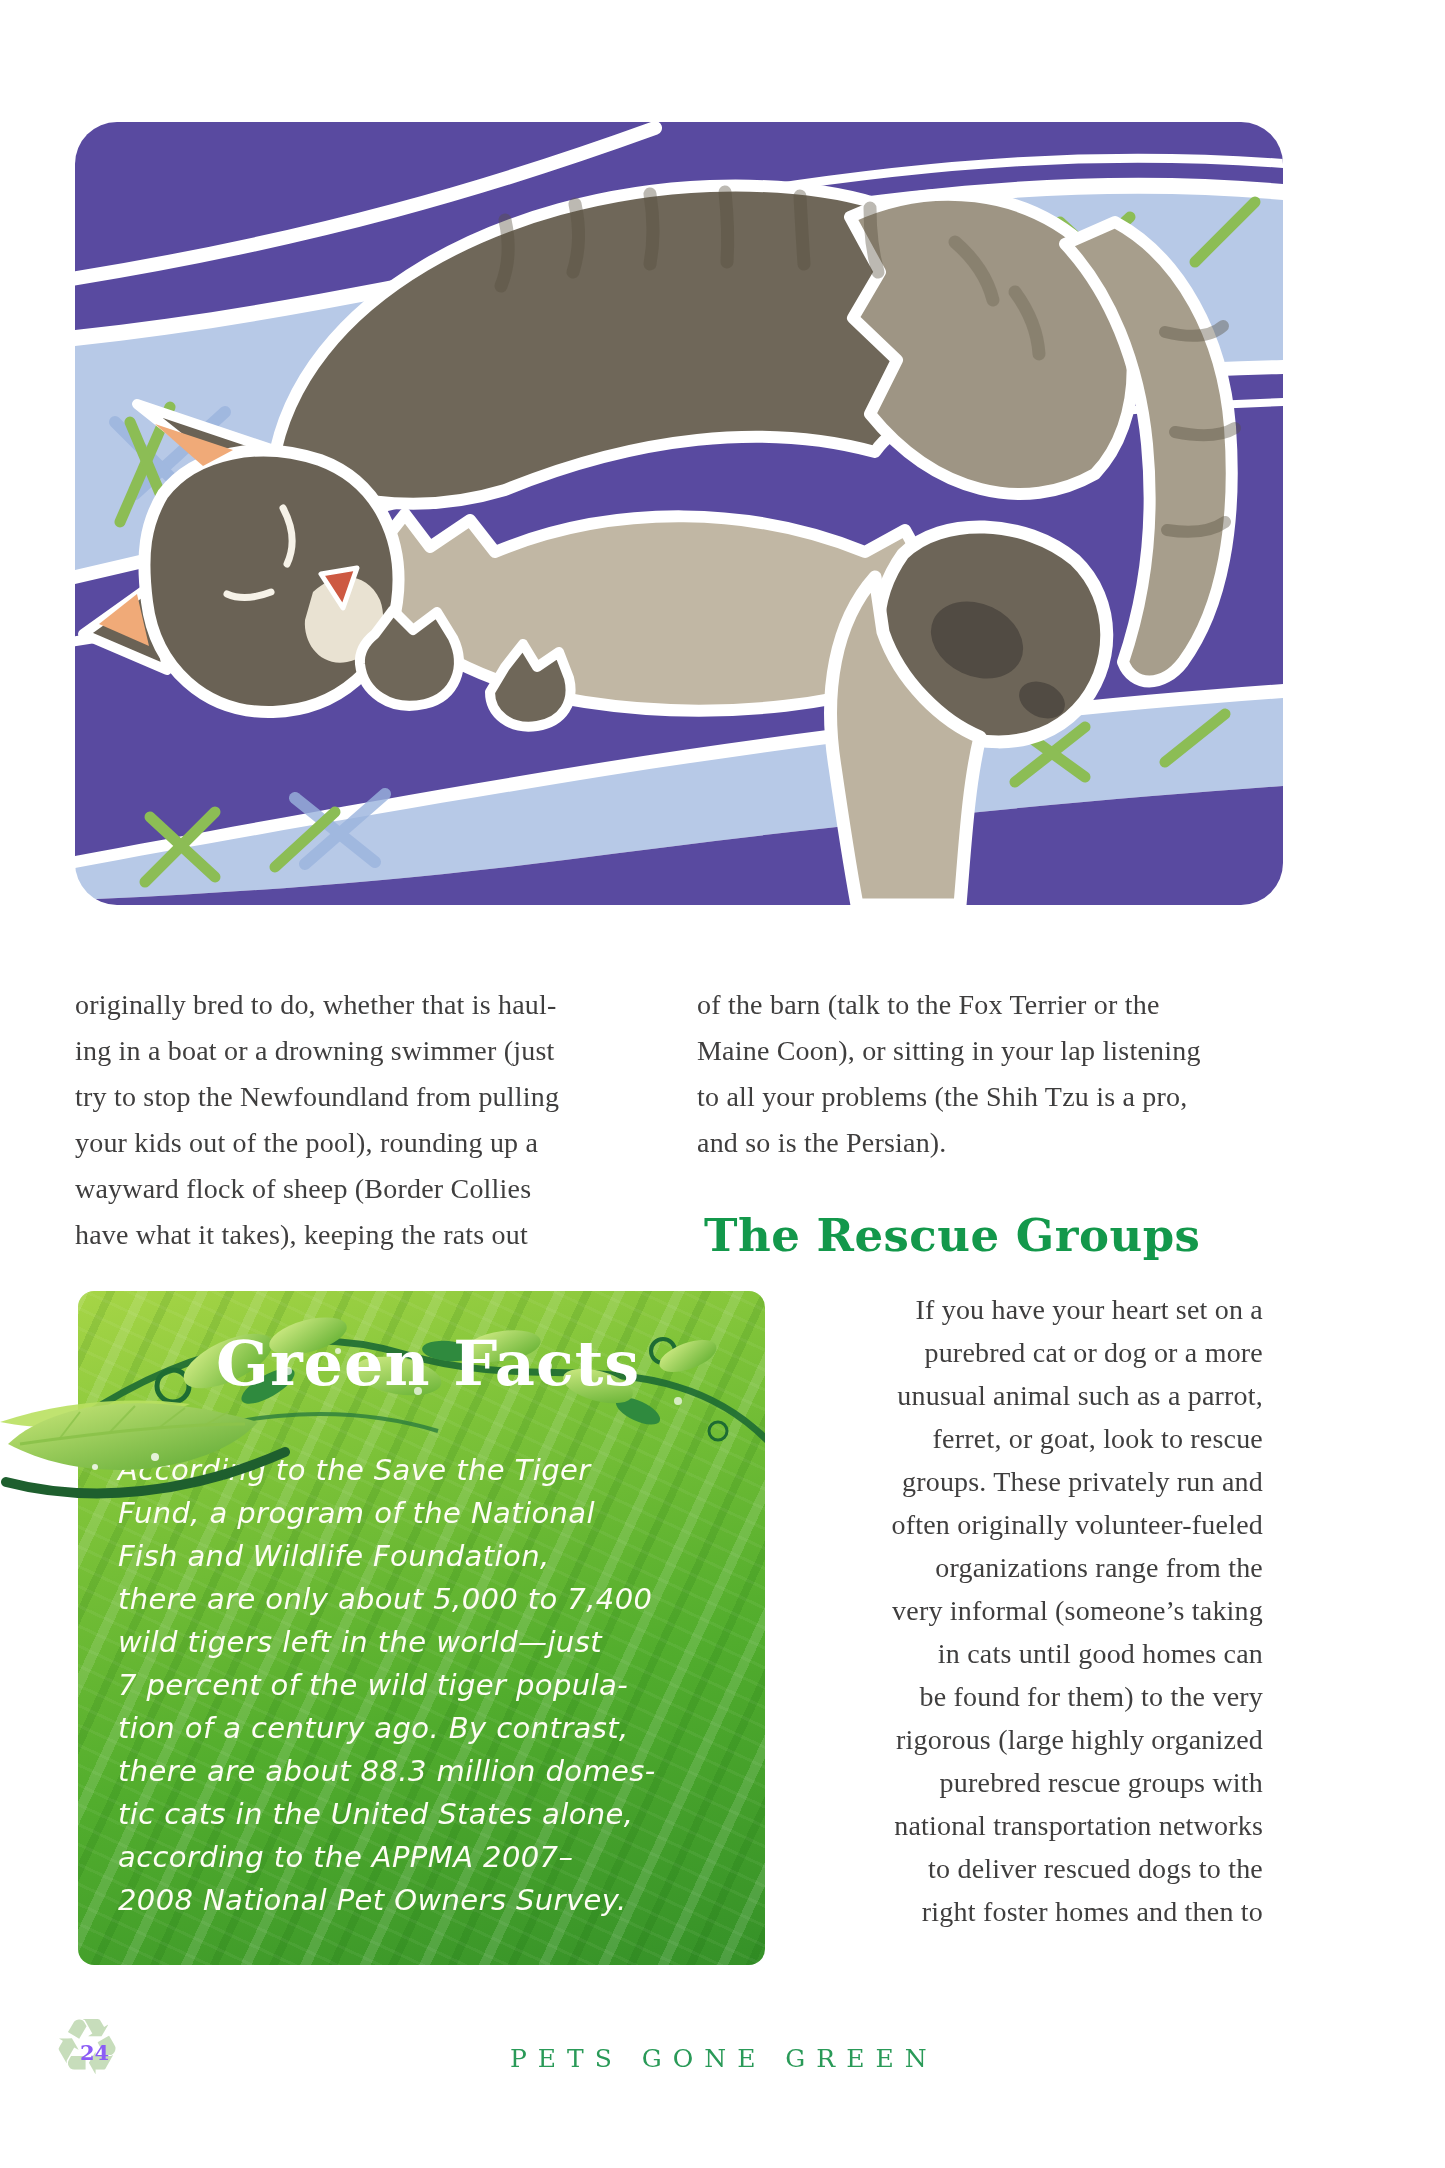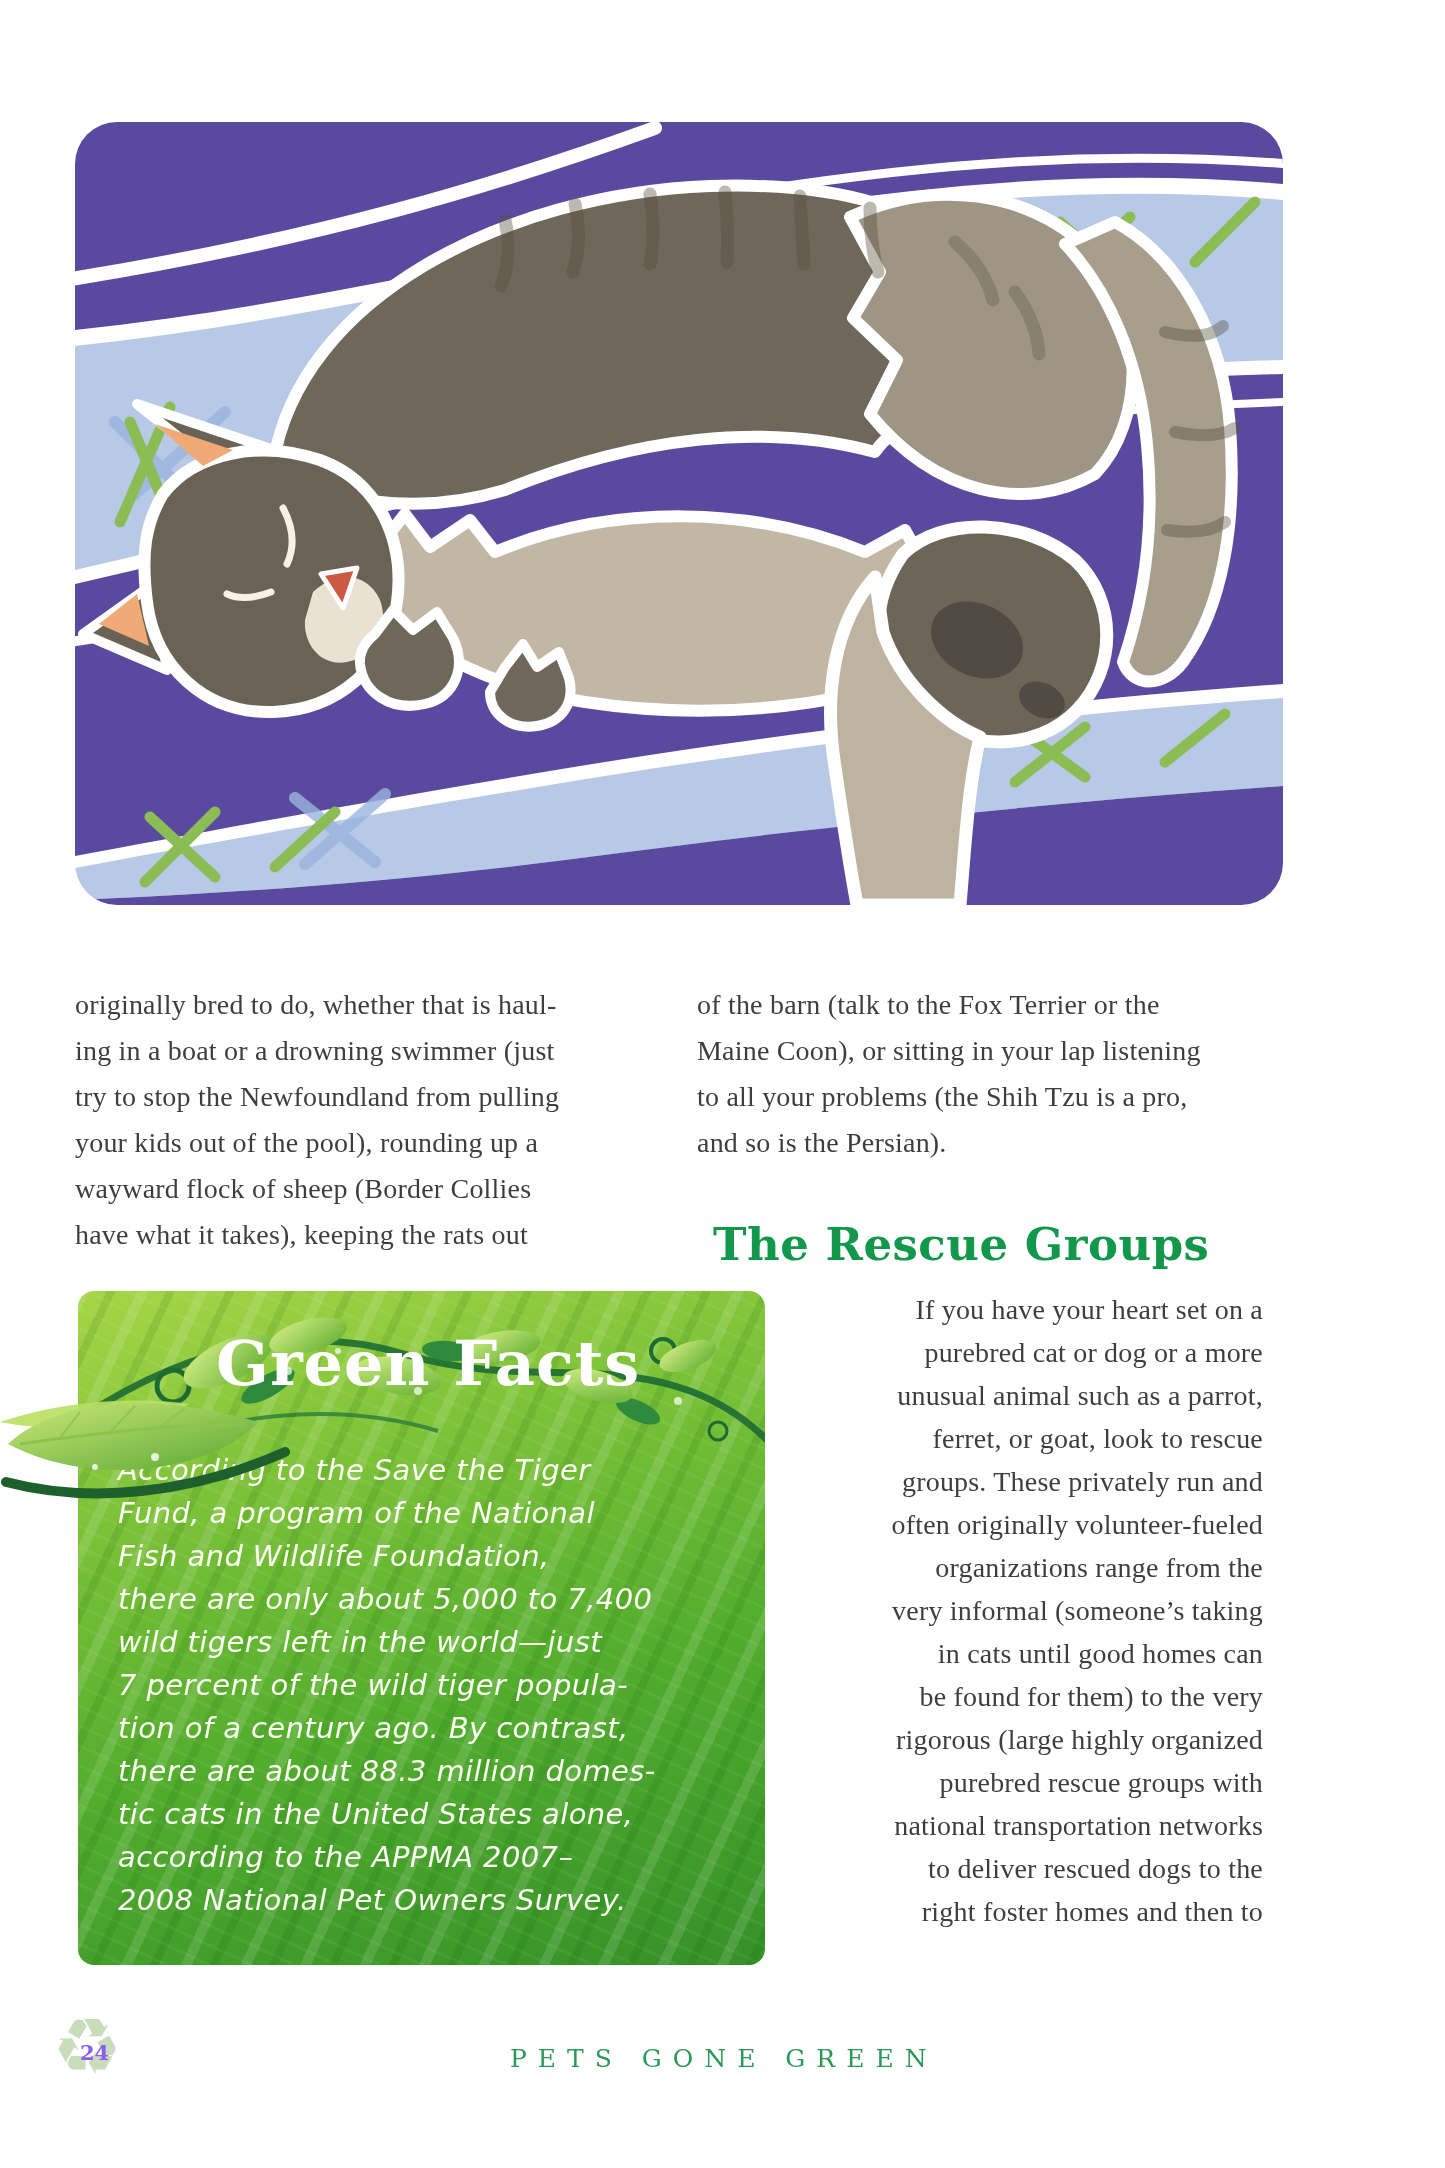--- a/index.html
+++ b/index.html
@@ -172,21 +172,21 @@
       <div class="line">have what it takes), keeping the rats out</div>
     </div>
 
   <div class="col col-right-top">
       <div class="line">of the barn (talk to the Fox Terrier or the</div>
       <div class="line">Maine Coon), or sitting in your lap listening</div>
       <div class="line">to all your problems (the Shih Tzu is a pro,</div>
       <div class="line">and so is the Persian).</div>
     </div>
 
-  <h2 class="rescue-heading" style="color:#13984b;margin:16px;">The Rescue Groups</h2>
+  <h2 class="rescue-heading" style="color:#13984b;margin:7px;">The Rescue Groups</h2>
 
   <div class="col col-right-narrow">
       <div class="line">If you have your heart set on a</div>
       <div class="line">purebred cat or dog or a more</div>
       <div class="line">unusual animal such as a parrot,</div>
       <div class="line">ferret, or goat, look to rescue</div>
       <div class="line">groups. These privately run and</div>
       <div class="line">often originally volunteer-fueled</div>
       <div class="line">organizations range from the</div>
       <div class="line">very informal (someone’s taking</div>

